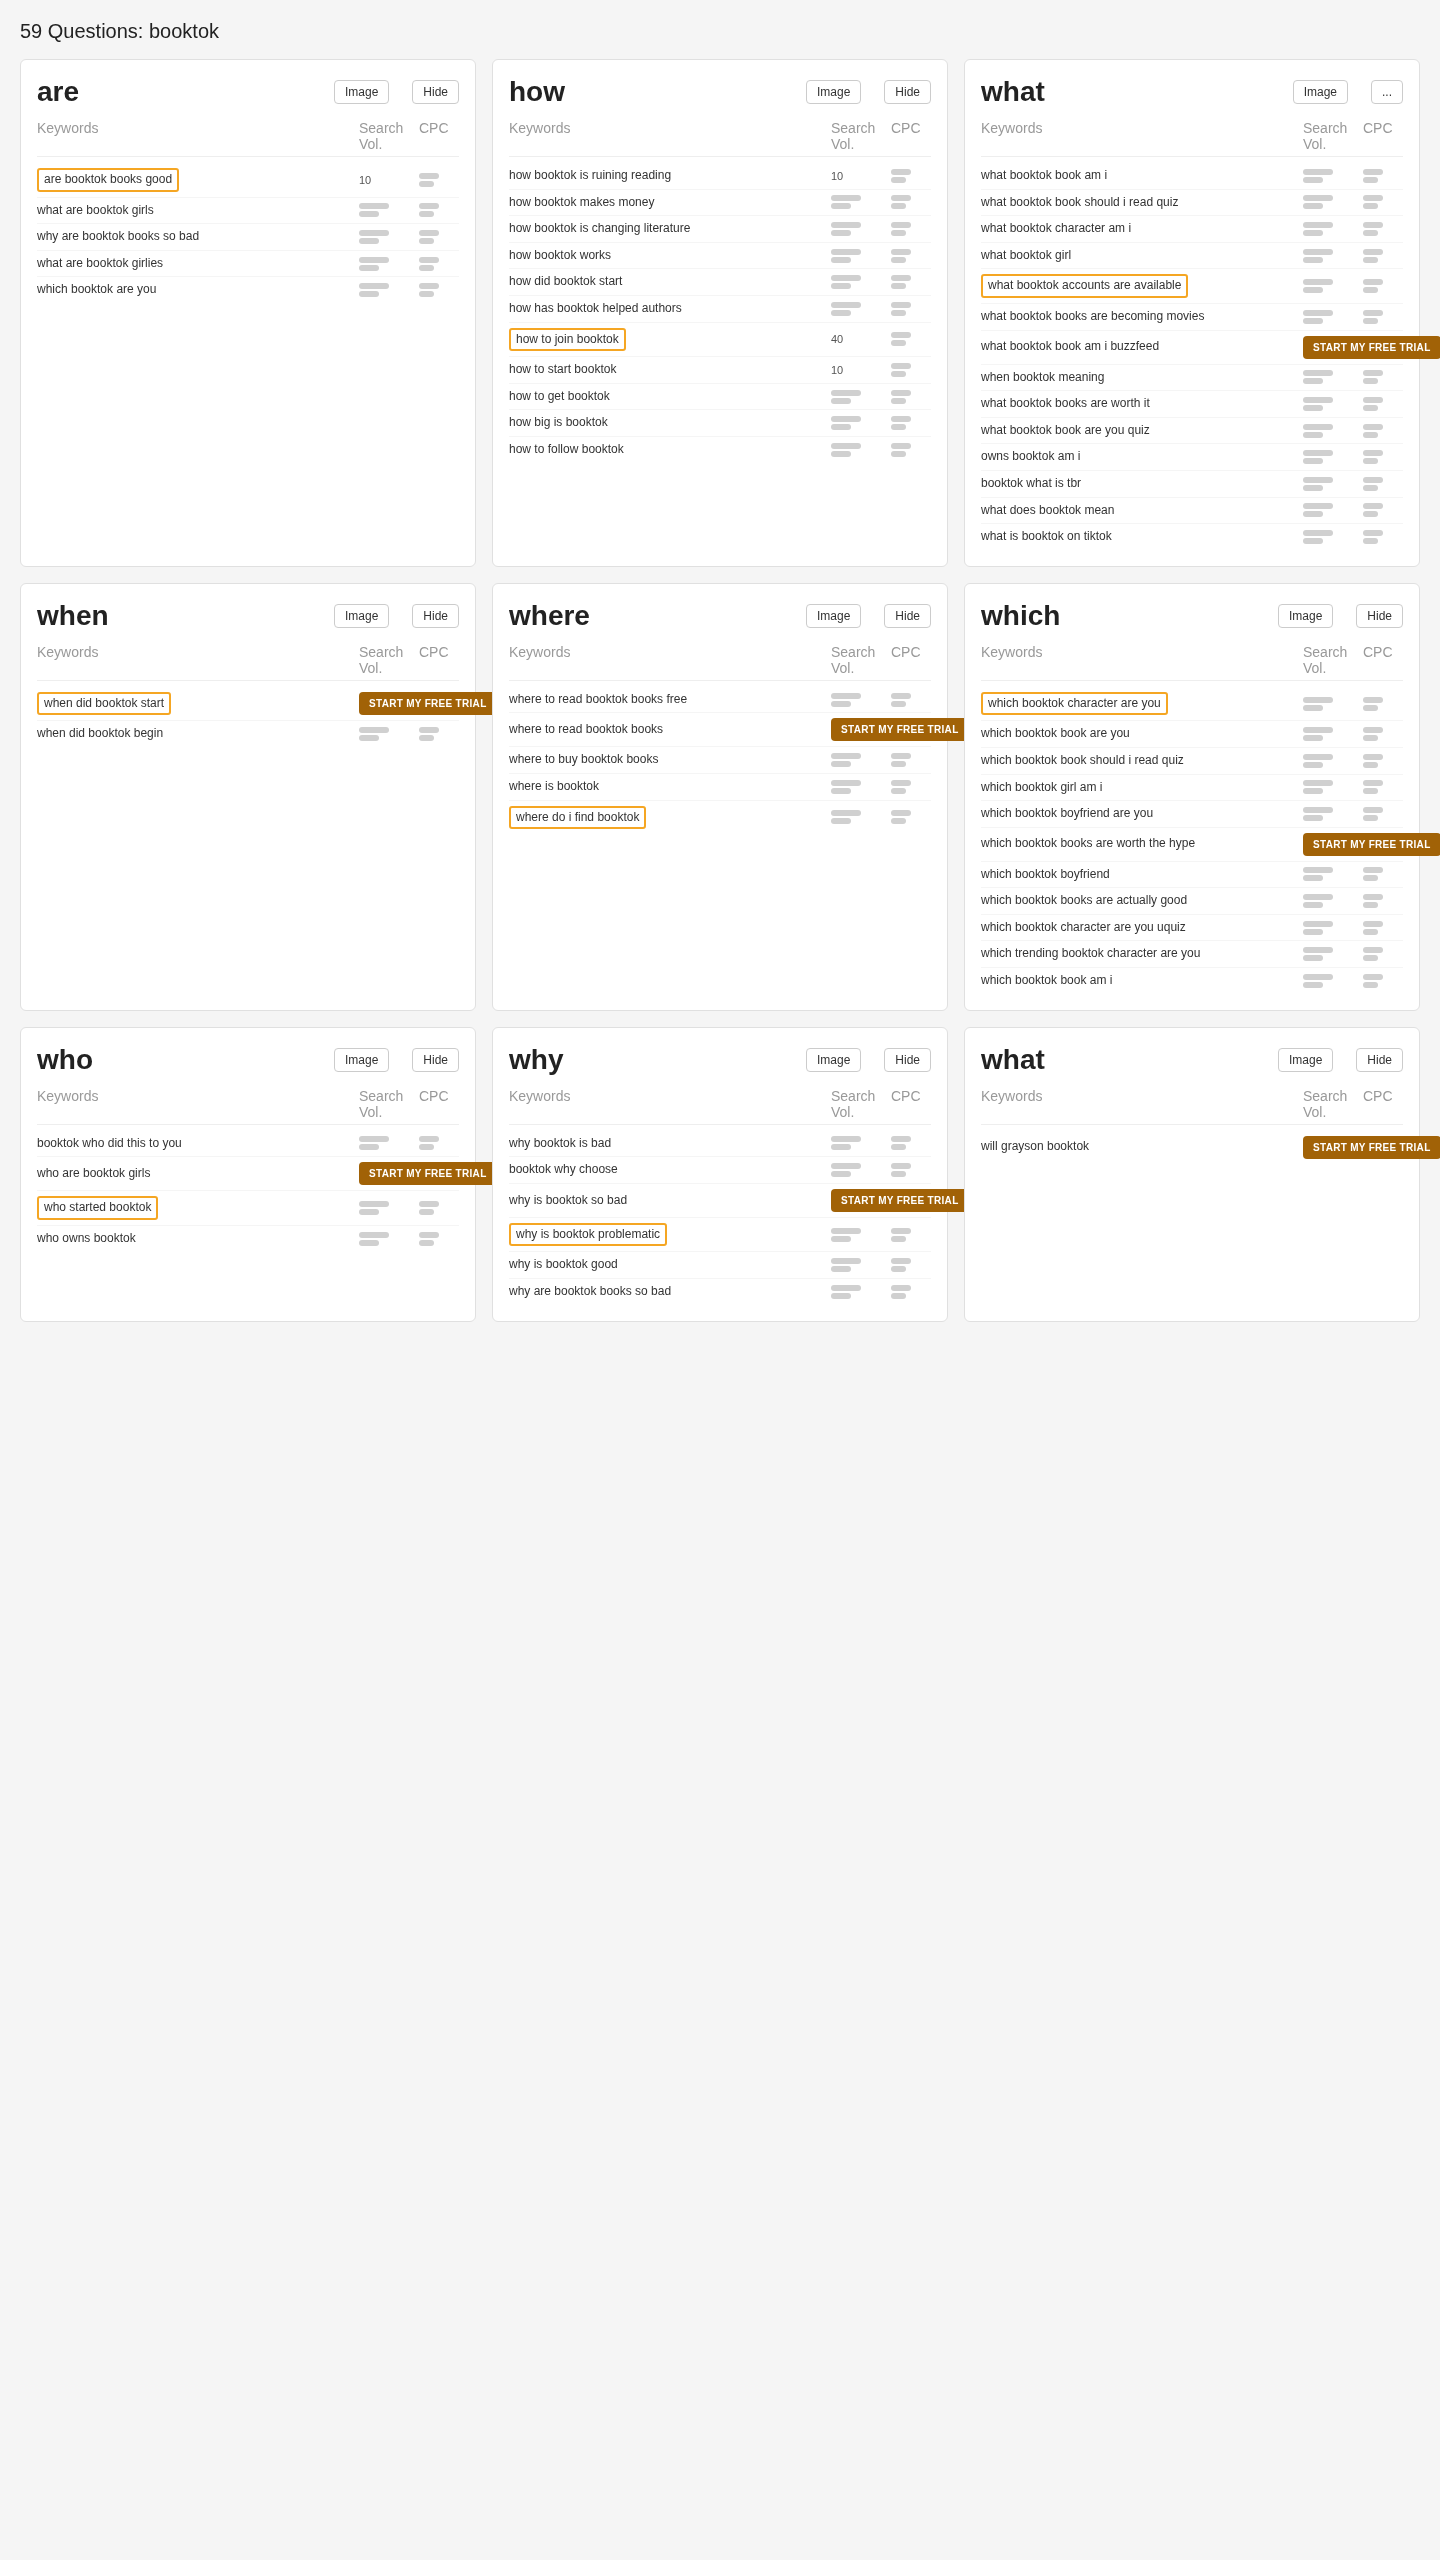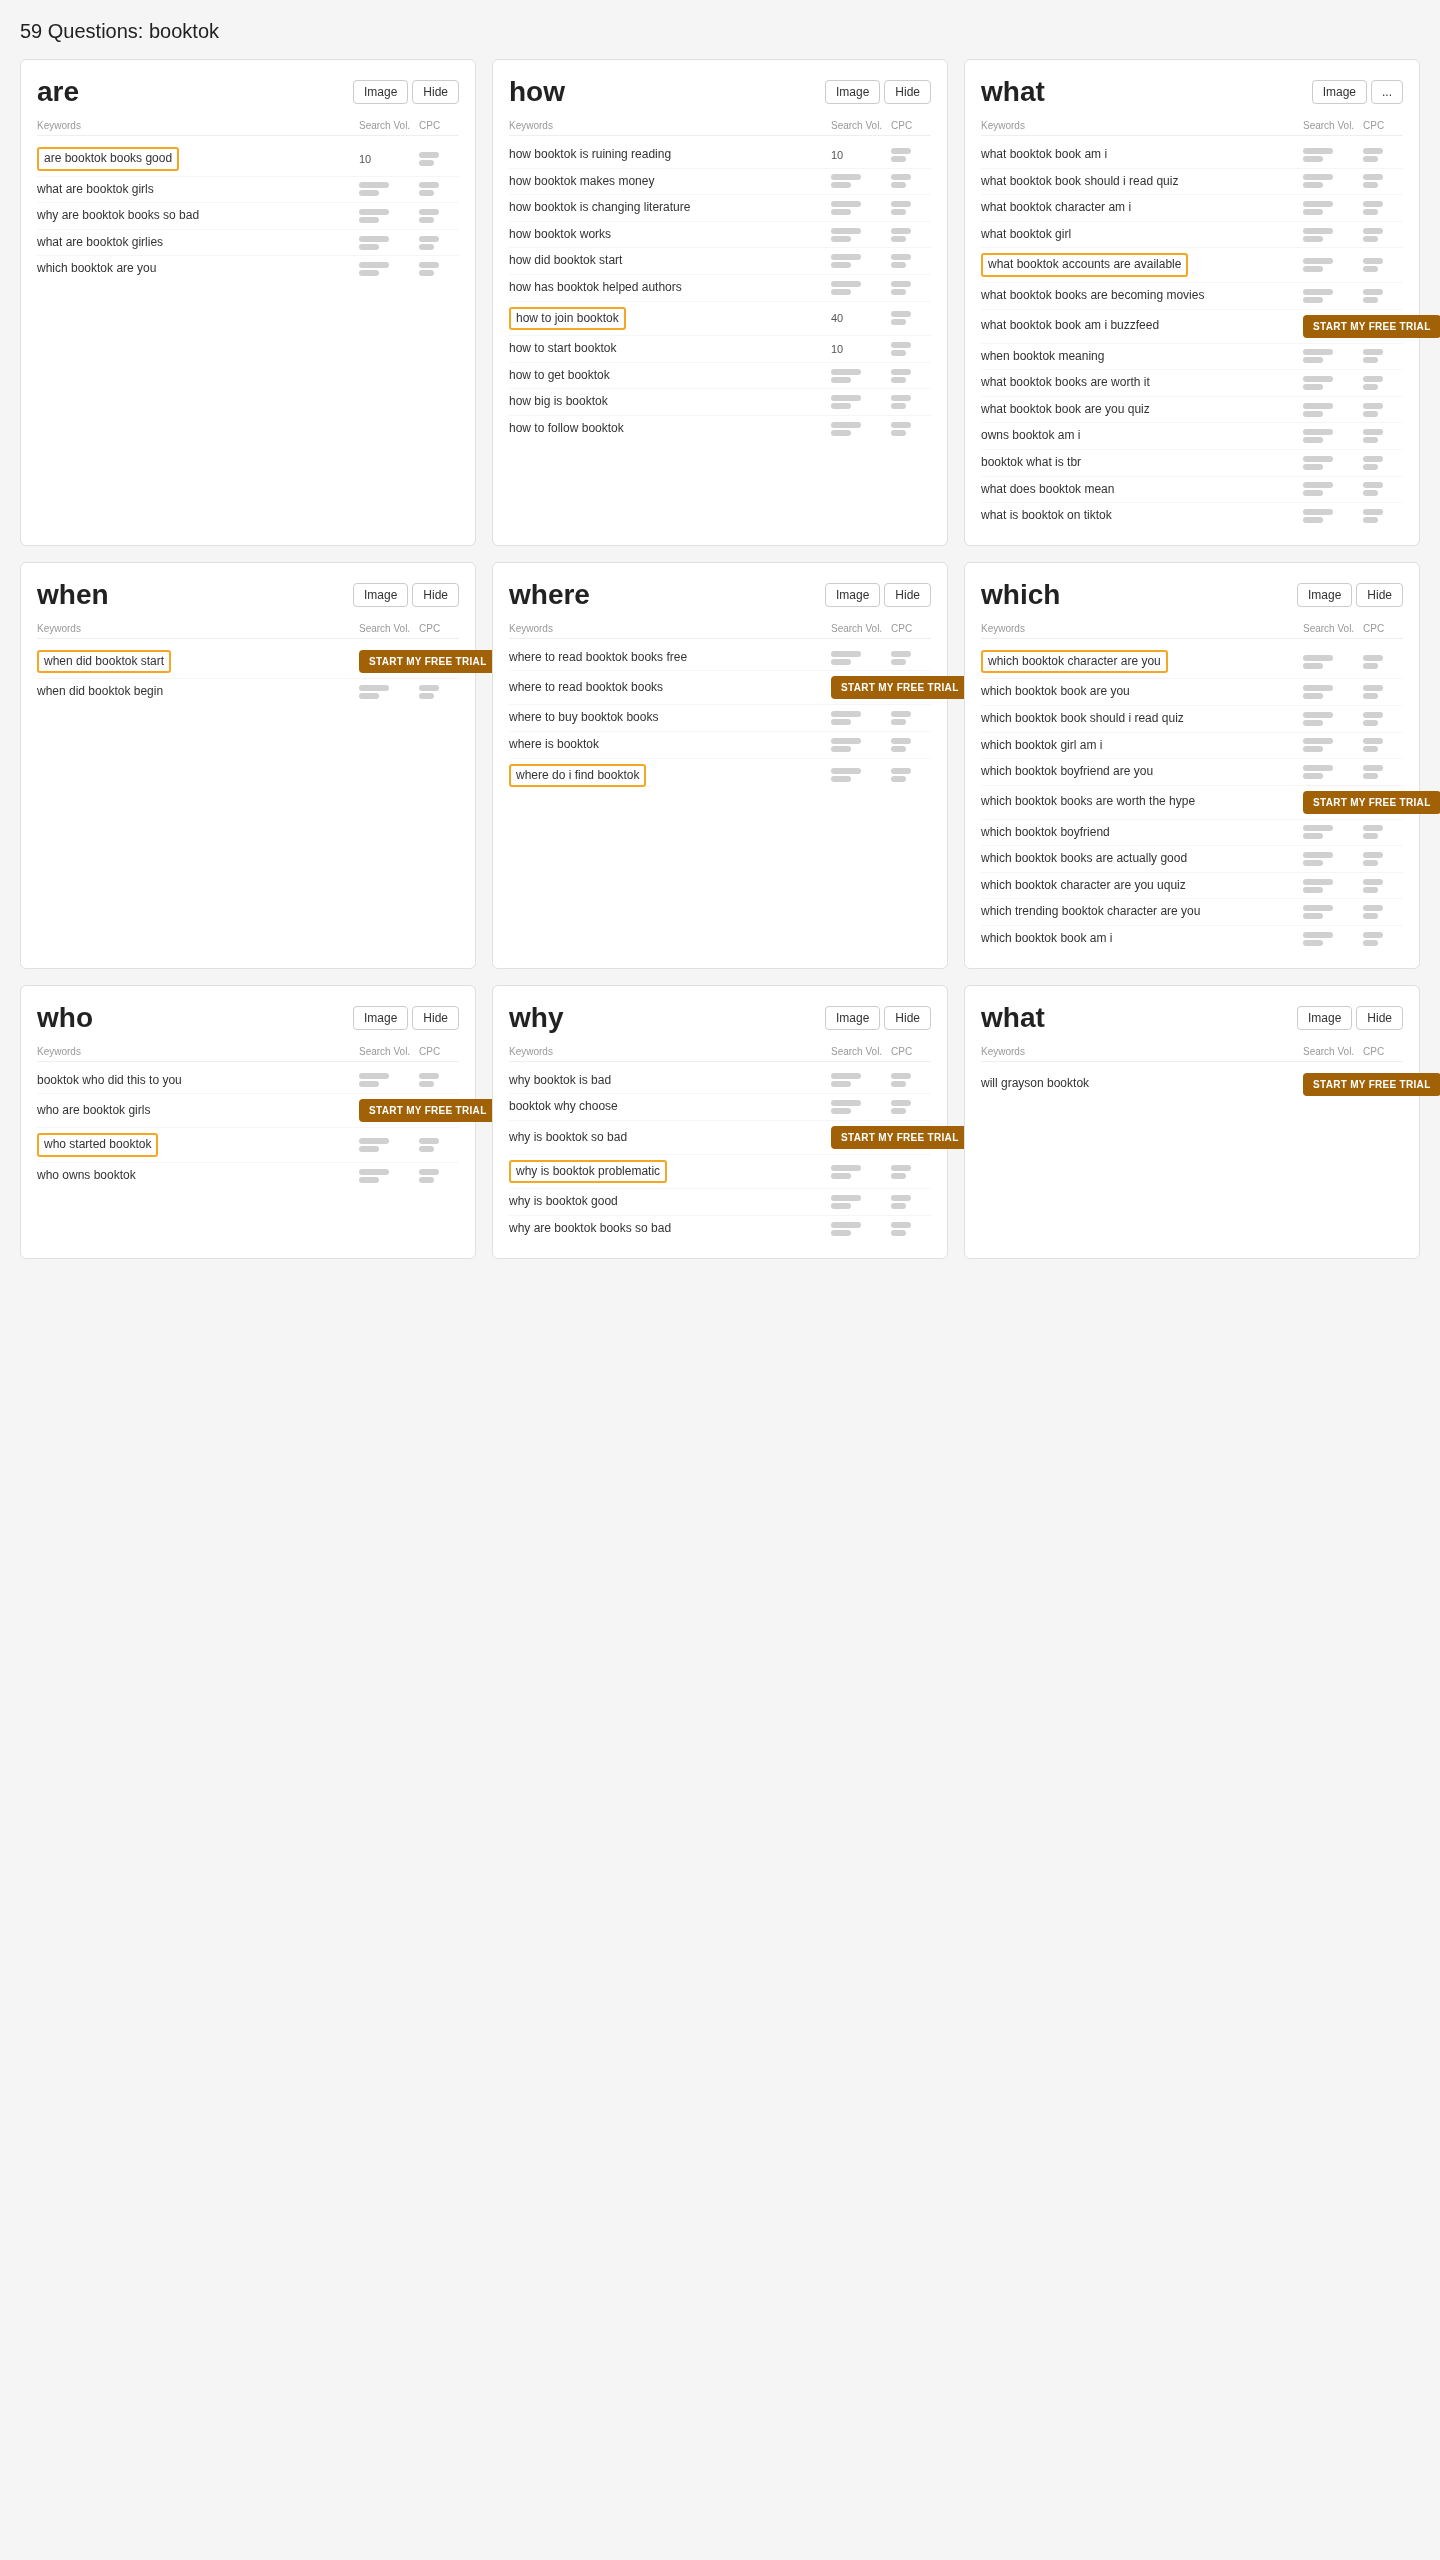--- a/index.html
+++ b/index.html
@@ -40,35 +40,35 @@
       justify-content: space-between;
       margin-bottom: 12px;
     }
     .card-title {
       font-size: 28px;
       font-weight: bold;
       color: #222;
     }
     .card-buttons {
       display: flex;
-      gap: 4px;
+      gap: 23px;
     }
     .btn-outline {
       border: 1px solid #ccc;
       background: #fff;
       border-radius: 4px;
       padding: 4px 10px;
       font-size: 12px;
       cursor: pointer;
       color: #333;
     }
     .col-headers {
       display: grid;
       grid-template-columns: 1fr 60px 40px;
-      font-size: 10px;
+      font-size: 14px;
       color: #999;
       margin-bottom: 6px;
       padding-bottom: 4px;
       border-bottom: 1px solid #eee;
     }
     .keyword-row {
       display: grid;
       grid-template-columns: 1fr 60px 40px;
       align-items: center;
       padding: 5px 0;

